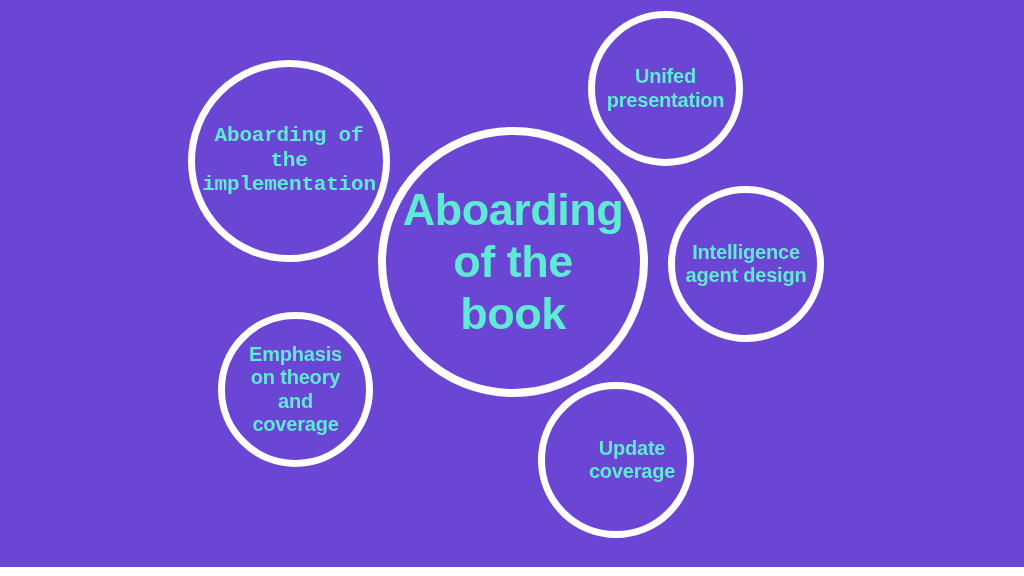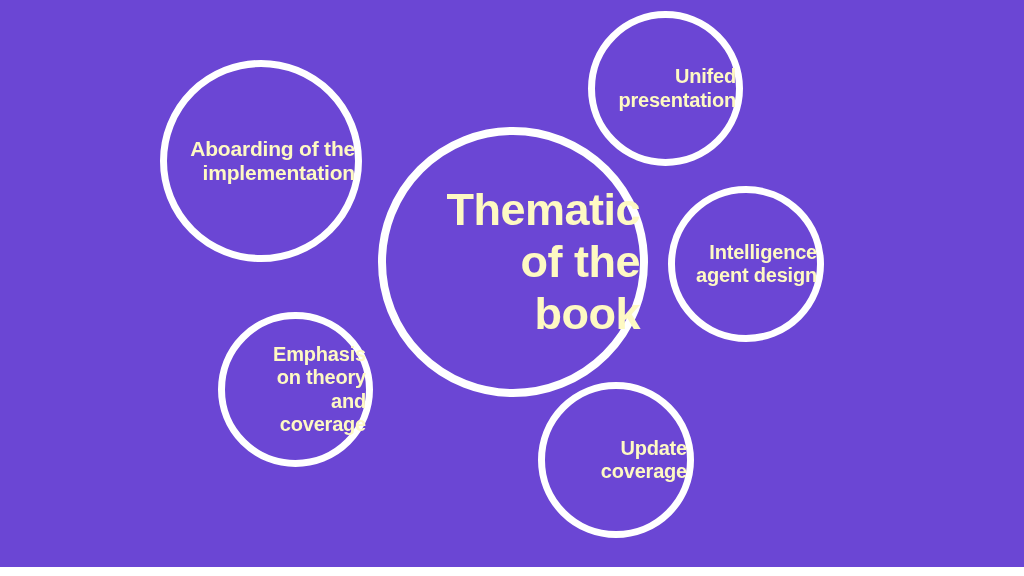--- a/index.html
+++ b/index.html
@@ -35,23 +35,23 @@
     box-sizing: border-box;
     border-radius: 50%;
     border-style: solid;
     border-color: #ffffff;
     background: transparent;
     display: flex;
     align-items: center;
     justify-content: center;
   }
   .bubble-label {
-    color: #fef9c3;
+    color: #5eead4;
     font-weight: bold;
-    text-align: right;
+    text-align: center;
     line-height: 1.16;
     letter-spacing: -0.2px;
     white-space: pre-line;
     width: 135%;
     pointer-events: none;
   }
 
   
   #bubble-center {
     left: 378px;
@@ -62,25 +62,26 @@
   }
   #bubble-center .bubble-label {
     font-size: 45px;
     line-height: 1.16;
     letter-spacing: -0.5px;
     width: 100%;
   }
 
   
   #bubble-aboarding {
-    left: 160px;
+    left: 188px;
     top: 60px;
     width: 202px;
     height: 202px;
     border-width: 7px;
+    font-family: Liberation Mono, monospace;
   }
   #bubble-aboarding .bubble-label {
     font-size: 21px;
     width: 160%;
   }
 
   
   #bubble-unifed {
     left: 588px;
     top: 11px;
@@ -170,21 +171,21 @@
     </div>
 
     <div class="bubble" id="bubble-emphasis">
       <div class="bubble-label">Emphasis
 on theory
 and
 coverage</div>
     </div>
 
     <div class="bubble" id="bubble-center">
-      <div class="bubble-label">Thematic
+      <div class="bubble-label">Aboarding
 of the
 book</div>
     </div>
 
   </div>
 
   <div id="bottom-strip"></div>
 
 </div>
 

